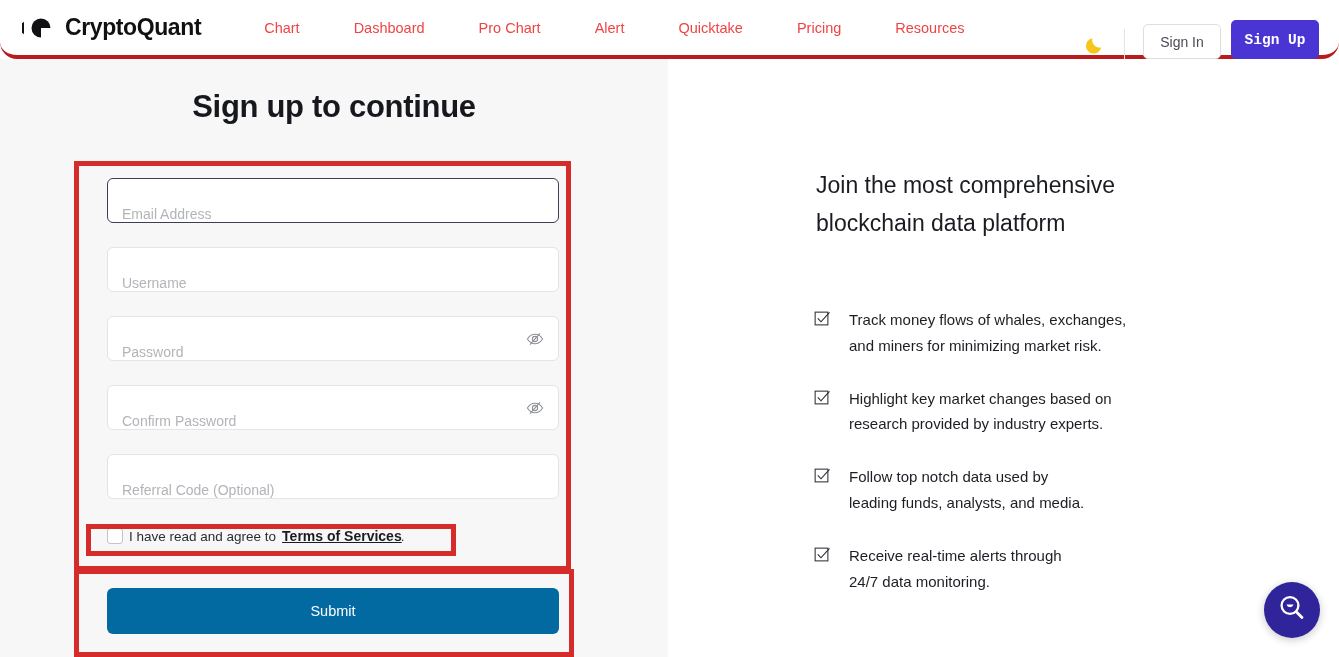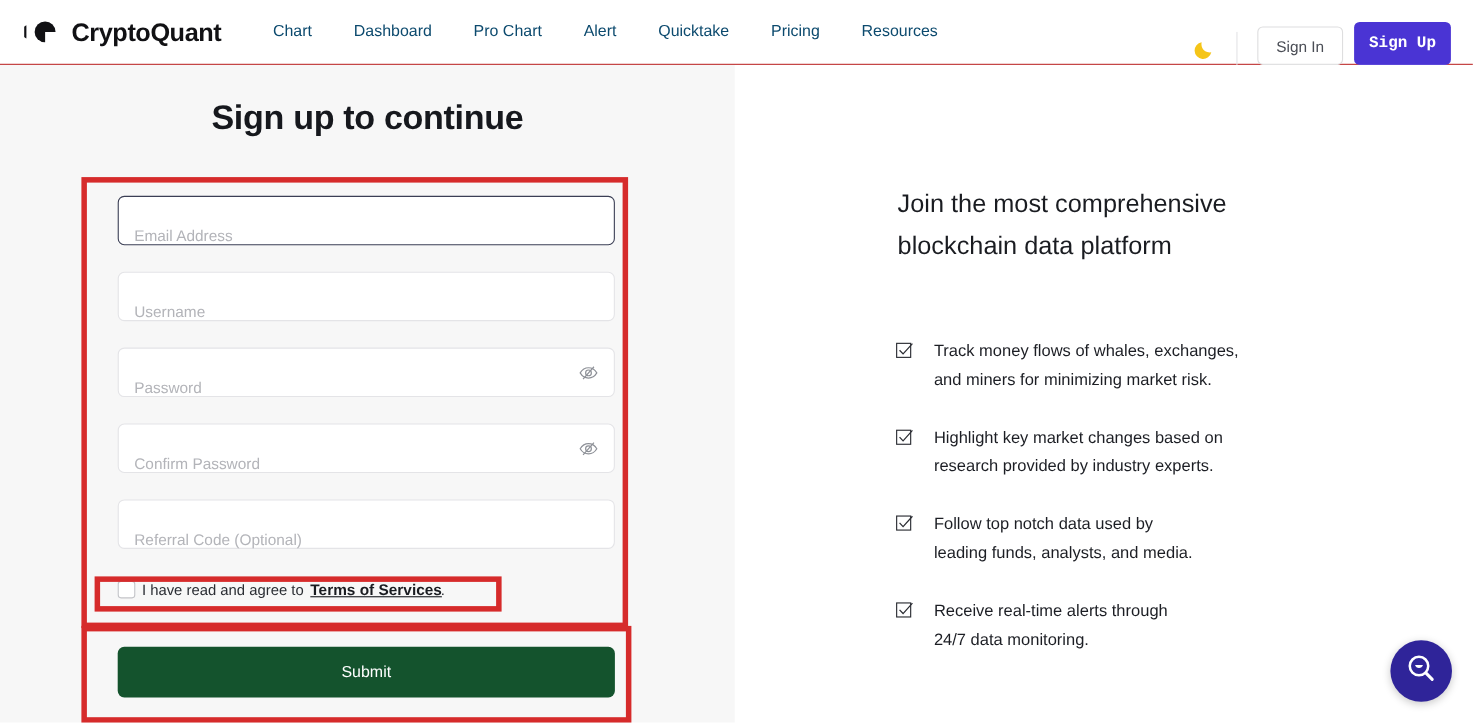--- a/index.html
+++ b/index.html
@@ -9,33 +9,34 @@
     background: #ffffff;
     overflow: hidden;
   }
   .page { position: relative; width: 1339px; height: 657px; }
 
   
   .header {
     position: absolute; top: 0; left: 0;
     width: 1339px; height: 59px;
     background: #ffffff;
-    border-bottom: 1px solid #b91c1c;
-    display: flex; align-items: center;
+    border-bottom: 4px solid #b91c1c;
+    display: flex; align-items: center; border-radius: 17px;
   }
   .brand { display: flex; align-items: center; margin-left: 22px; gap: 9px; }
   .brand-mark { width: 34px; height: 22px; position: relative; display: block; }
   .brand-name {
     font-size: 23px; font-weight: 700; color: #111114;
     letter-spacing: -0.4px;
   }
   .nav { display: flex; align-items: center; margin-left: 47px; gap: 38px; }
   .nav-item {
-    font-size: 14.5px; color: #0c4a6e; white-space: nowrap;
+    font-size: 14.5px; color: #ef4444; white-space: nowrap;
     cursor: pointer;
+    margin-left: 16px;
   }
   .header-right {
     position: absolute; right: 20px; top: 0; height: 59px;
     display: flex; align-items: flex-end; gap: 0;
   }
   .moon-icon {
     width: 30px; height: 30px; display: flex;
     align-items: center; justify-content: center;
     cursor: pointer; margin-right: 14px;
   }
@@ -111,21 +112,21 @@
   }
   .terms-text { font-size: 13.5px; color: #2a2d33; }
   .terms-link {
     font-size: 14px; color: #1a1c21; font-weight: 700;
     text-decoration: underline; cursor: pointer;
   }
 
   .submit-btn {
     position: absolute; left: 107px; top: 529px;
     width: 452px; height: 46px; border: none; border-radius: 6px;
-    background: #14532d; color: #ffffff; font-size: 14.5px;
+    background: #0369a1; color: #ffffff; font-size: 14.5px;
     cursor: pointer;
     font-family: "Liberation Sans", sans-serif;
   }
 
   
   .redbox {
     position: absolute; border: 5px solid #d62b2b;
     pointer-events: none; z-index: 40;
   }
   .redbox.rb-fields  { left: 74px;  top: 102px; width: 497px; height: 410px; }

